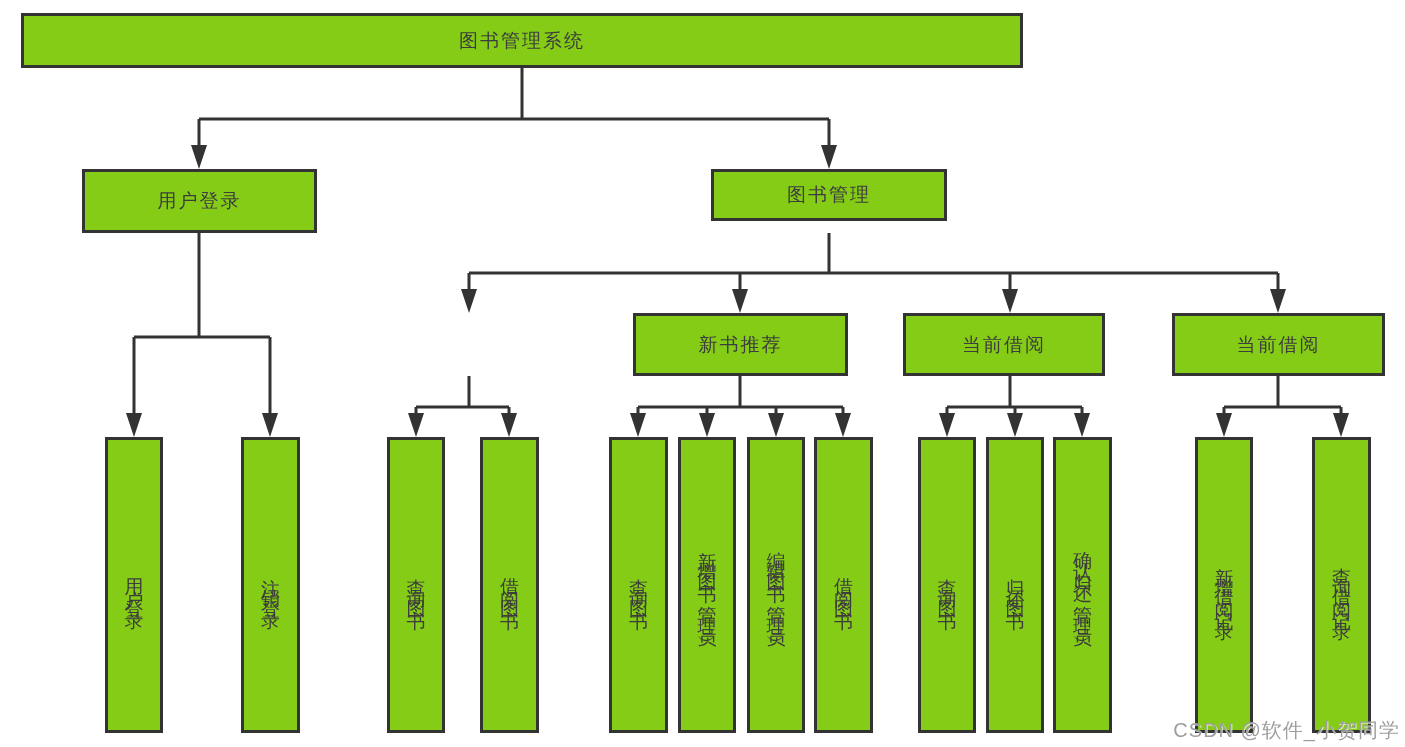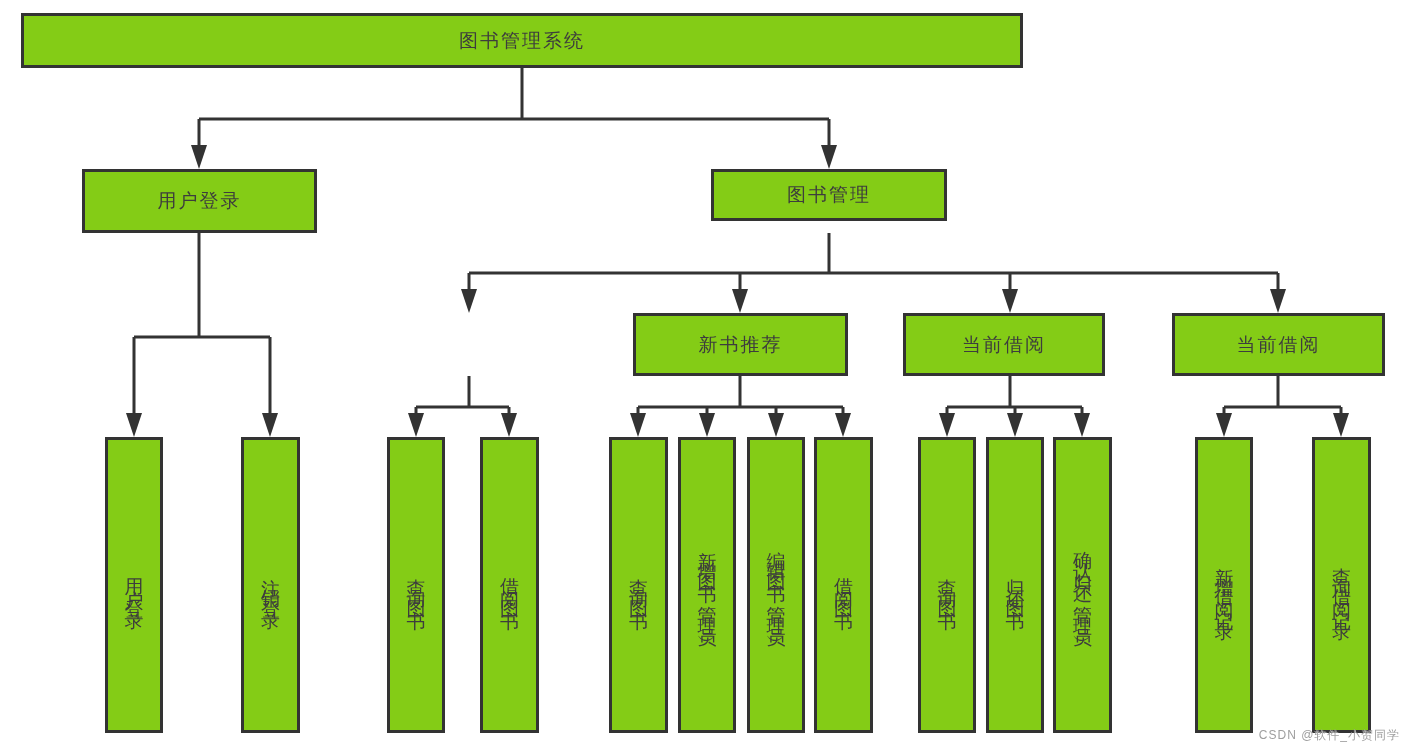--- a/index.html
+++ b/index.html
@@ -20,21 +20,21 @@
     font-size:19px;letter-spacing:2px;
   }
   .leaf span{
     writing-mode:vertical-rl;
     text-orientation:mixed;
     letter-spacing:11px;
     font-size:19px;
   }
   .watermark{
     position:absolute;right:5px;bottom:3px;z-index:5;
-    font-size:12px;letter-spacing:1px;
+    font-size:20px;letter-spacing:1px;
     color:var(--watermark,#9e9e9e);
     text-shadow:1px 1px 0 rgba(255,255,255,0.7);
   }
 </style>
 </head>
 <body>
 
 <div class="canvas">
 
   <svg class="connectors" viewBox="0 0 1405 747">

